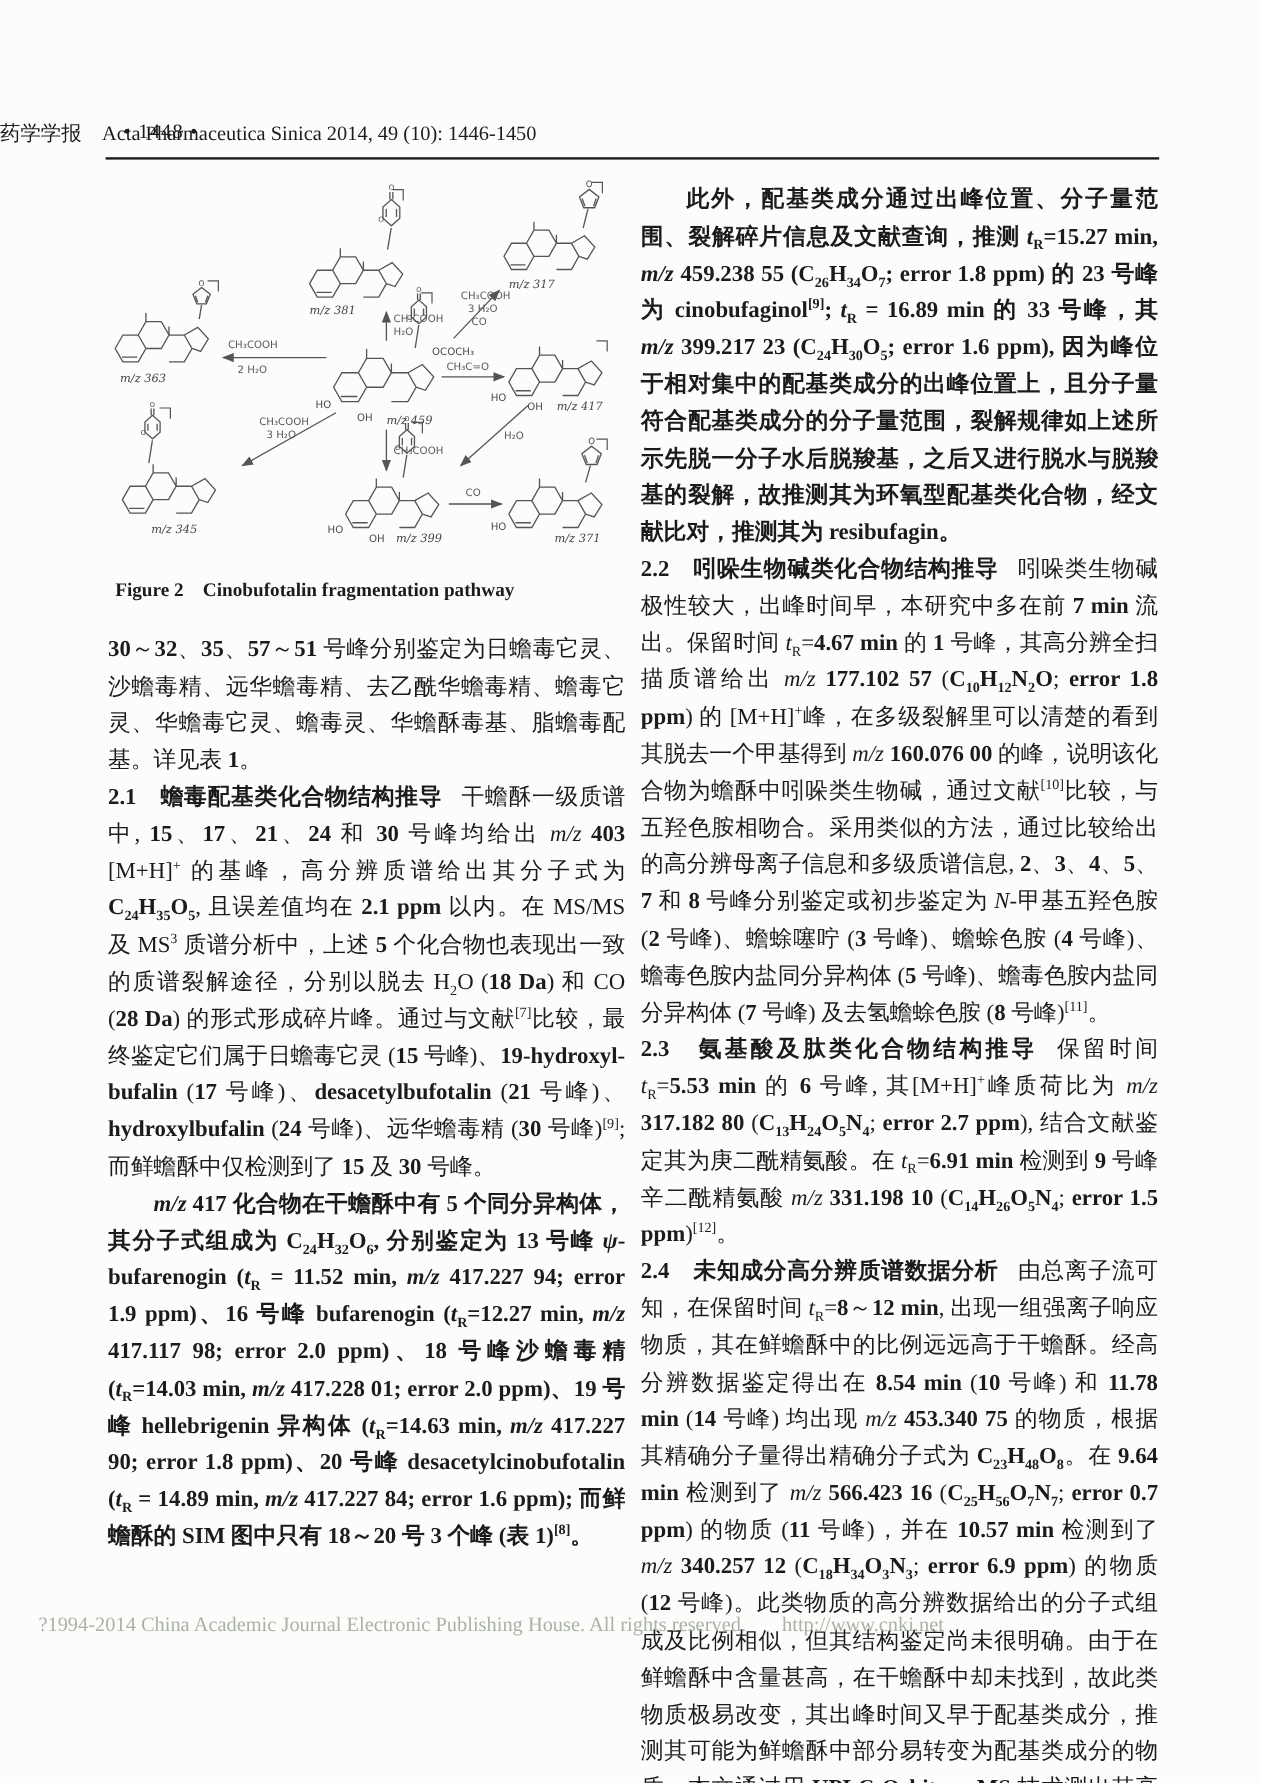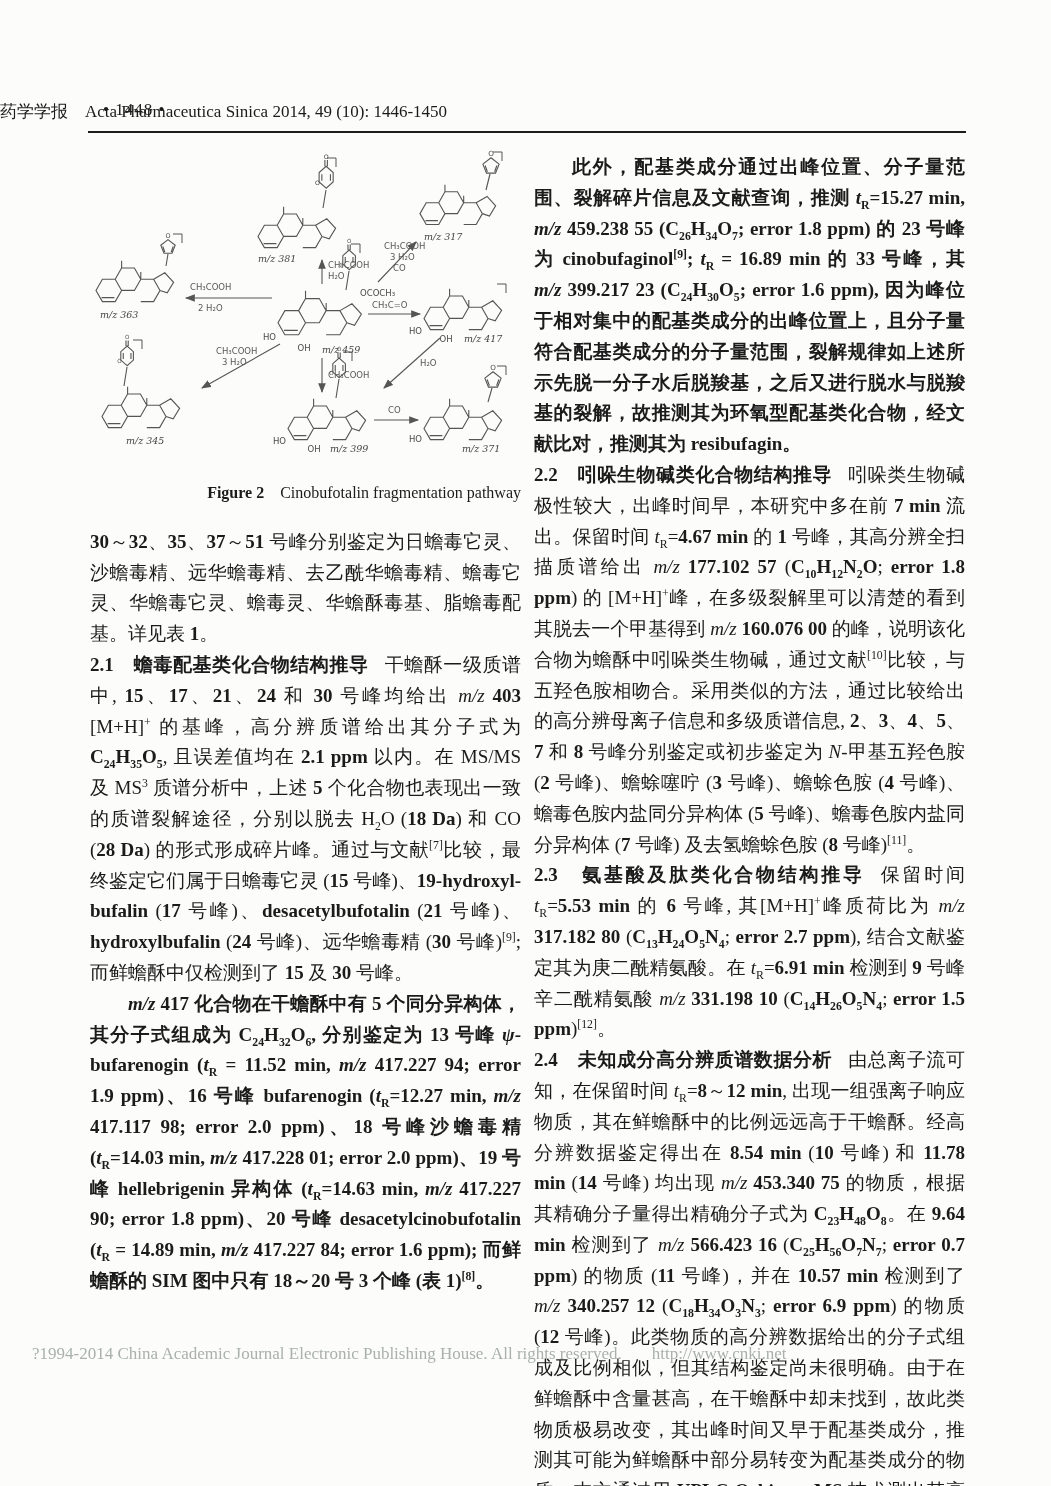--- a/index.html
+++ b/index.html
@@ -20,21 +20,21 @@
   .para.indent{text-indent:2em;font-weight:bold;}
   .sec-head{margin-right:0.85em;}
   sub,sup{font-size:0.62em;line-height:0;}
   
   .fig{display:block;width:430px;height:318px;}
   .fig path,.fig line{vector-effect:non-scaling-stroke;}
   .atom{font:8px "DejaVu Sans",sans-serif;fill:#4a4a4a;}
   .grp{font:8.5px "DejaVu Sans",sans-serif;fill:#4a4a4a;}
   .rlab{font:8.5px "DejaVu Sans",sans-serif;fill:#585858;}
   .mz{font:italic 9.5px "DejaVu Serif",serif;fill:#454545;}
-  .fig-caption{font-size:16px;margin:12px 0 18px 6px;text-align:right;}
+  .fig-caption{font-size:16px;margin:12px 0 18px 6px;text-align:left;font-weight:bold;}
   .fig-caption b{margin-right:16px;}
   
   .footer{position:absolute;left:32px;top:1344px;font-size:17px;color:#a9b1aa;white-space:nowrap;}
   .footer .url{margin-left:30px;}
 </style>
 </head>
 <body>
 
 <div class="page">
 
@@ -166,21 +166,21 @@
         <text class="rlab" x="330" y="218">H₂O</text>
         <text class="rlab" x="298" y="265">CO</text>
       </g>
     </svg>
 
     <div class="fig-caption">
       <b>Figure 2</b><span>Cinobufotalin fragmentation pathway</span>
     </div>
 
     <div>
-        <p class="para"><b>30</b>～<b>32</b>、<b>35</b>、<b>37</b>～<b>51</b> 号峰分别鉴定为日蟾毒它灵、沙蟾毒精、远华蟾毒精、去乙酰华蟾毒精、蟾毒它灵、华蟾毒它灵、蟾毒灵、华蟾酥毒基、脂蟾毒配基。详见表 <b>1</b>。</p>
+        <p class="para"><b>30</b>～<b>32</b>、<b>35</b>、<b>57</b>～<b>51</b> 号峰分别鉴定为日蟾毒它灵、沙蟾毒精、远华蟾毒精、去乙酰华蟾毒精、蟾毒它灵、华蟾毒它灵、蟾毒灵、华蟾酥毒基、脂蟾毒配基。详见表 <b>1</b>。</p>
         <p class="para"><b class="sec-head">2.1　蟾毒配基类化合物结构推导</b>干蟾酥一级质谱中, <b>15</b>、<b>17</b>、<b>21</b>、<b>24</b> 和 <b>30</b> 号峰均给出 <i>m/z</i> <b>403</b> [M+H]<sup>+</sup> 的基峰，高分辨质谱给出其分子式为 <b>C<sub>24</sub>H<sub>35</sub>O<sub>5</sub></b>, 且误差值均在 <b>2.1 ppm</b> 以内。在 MS/MS 及 MS<sup>3</sup> 质谱分析中，上述 <b>5</b> 个化合物也表现出一致的质谱裂解途径，分别以脱去 H<sub>2</sub>O (<b>18 Da</b>) 和 CO (<b>28 Da</b>) 的形式形成碎片峰。通过与文献<sup>[7]</sup>比较，最终鉴定它们属于日蟾毒它灵 (<b>15</b> 号峰)、<b>19-hydroxyl-bufalin</b> (<b>17</b> 号峰)、<b>desacetylbufotalin</b> (<b>21</b> 号峰)、<b>hydroxylbufalin</b> (<b>24</b> 号峰)、远华蟾毒精 (<b>30</b> 号峰)<sup>[9]</sup>; 而鲜蟾酥中仅检测到了 <b>15</b> 及 <b>30</b> 号峰。</p>
         <p class="para indent"><i>m/z</i> <b>417</b> 化合物在干蟾酥中有 <b>5</b> 个同分异构体，其分子式组成为 <b>C<sub>24</sub>H<sub>32</sub>O<sub>6</sub></b>, 分别鉴定为 <b>13</b> 号峰 <i>ψ</i>-<b>bufarenogin</b> (<i>t</i><sub>R</sub> = <b>11.52 min</b>, <i>m/z</i> <b>417.227 94</b>; <b>error 1.9 ppm</b>)、<b>16</b> 号峰 <b>bufarenogin</b> (<i>t</i><sub>R</sub>=<b>12.27 min</b>, <i>m/z</i> <b>417.117 98</b>; <b>error 2.0 ppm</b>)、<b>18</b> 号峰沙蟾毒精 (<i>t</i><sub>R</sub>=<b>14.03 min</b>, <i>m/z</i> <b>417.228 01</b>; <b>error 2.0 ppm</b>)、<b>19</b> 号峰 <b>hellebrigenin</b> 异构体 (<i>t</i><sub>R</sub>=<b>14.63 min</b>, <i>m/z</i> <b>417.227 90</b>; <b>error 1.8 ppm</b>)、<b>20</b> 号峰 <b>desacetylcinobufotalin</b> (<i>t</i><sub>R</sub> = <b>14.89 min</b>, <i>m/z</i> <b>417.227 84</b>; <b>error 1.6 ppm</b>); 而鲜蟾酥的 SIM 图中只有 <b>18</b>～<b>20</b> 号 <b>3</b> 个峰 (表 <b>1</b>)<sup>[8]</sup>。</p>
       </div>
   </div>
 
   <div class="col col-right">
     <div>
         <p class="para indent">此外，配基类成分通过出峰位置、分子量范围、裂解碎片信息及文献查询，推测 <i>t</i><sub>R</sub>=<b>15.27 min</b>, <i>m/z</i> <b>459.238 55</b> (<b>C<sub>26</sub>H<sub>34</sub>O<sub>7</sub></b>; <b>error 1.8 ppm</b>) 的 <b>23</b> 号峰为 <b>cinobufaginol</b><sup>[9]</sup>; <i>t</i><sub>R</sub> = <b>16.89 min</b> 的 <b>33</b> 号峰，其 <i>m/z</i> <b>399.217 23</b> (<b>C<sub>24</sub>H<sub>30</sub>O<sub>5</sub></b>; <b>error 1.6 ppm</b>), 因为峰位于相对集中的配基类成分的出峰位置上，且分子量符合配基类成分的分子量范围，裂解规律如上述所示先脱一分子水后脱羧基，之后又进行脱水与脱羧基的裂解，故推测其为环氧型配基类化合物，经文献比对，推测其为 <b>resibufagin</b>。</p>
         <p class="para"><b class="sec-head">2.2　吲哚生物碱类化合物结构推导</b>吲哚类生物碱极性较大，出峰时间早，本研究中多在前 <b>7 min</b> 流出。保留时间 <i>t</i><sub>R</sub>=<b>4.67 min</b> 的 <b>1</b> 号峰，其高分辨全扫描质谱给出 <i>m/z</i> <b>177.102 57</b> (<b>C<sub>10</sub>H<sub>12</sub>N<sub>2</sub>O</b>; <b>error 1.8 ppm</b>) 的 [M+H]<sup>+</sup>峰，在多级裂解里可以清楚的看到其脱去一个甲基得到 <i>m/z</i> <b>160.076 00</b> 的峰，说明该化合物为蟾酥中吲哚类生物碱，通过文献<sup>[10]</sup>比较，与五羟色胺相吻合。采用类似的方法，通过比较给出的高分辨母离子信息和多级质谱信息, <b>2</b>、<b>3</b>、<b>4</b>、<b>5</b>、<b>7</b> 和 <b>8</b> 号峰分别鉴定或初步鉴定为 <i>N</i>-甲基五羟色胺 (<b>2</b> 号峰)、蟾蜍噻咛 (<b>3</b> 号峰)、蟾蜍色胺 (<b>4</b> 号峰)、蟾毒色胺内盐同分异构体 (<b>5</b> 号峰)、蟾毒色胺内盐同分异构体 (<b>7</b> 号峰) 及去氢蟾蜍色胺 (<b>8</b> 号峰)<sup>[11]</sup>。</p>
         <p class="para"><b class="sec-head">2.3　氨基酸及肽类化合物结构推导</b>保留时间 <i>t</i><sub>R</sub>=<b>5.53 min</b> 的 <b>6</b> 号峰, 其[M+H]<sup>+</sup>峰质荷比为 <i>m/z</i> <b>317.182 80</b> (<b>C<sub>13</sub>H<sub>24</sub>O<sub>5</sub>N<sub>4</sub></b>; <b>error 2.7 ppm</b>), 结合文献鉴定其为庚二酰精氨酸。在 <i>t</i><sub>R</sub>=<b>6.91 min</b> 检测到 <b>9</b> 号峰辛二酰精氨酸 <i>m/z</i> <b>331.198 10</b> (<b>C<sub>14</sub>H<sub>26</sub>O<sub>5</sub>N<sub>4</sub></b>; <b>error 1.5 ppm</b>)<sup>[12]</sup>。</p>

